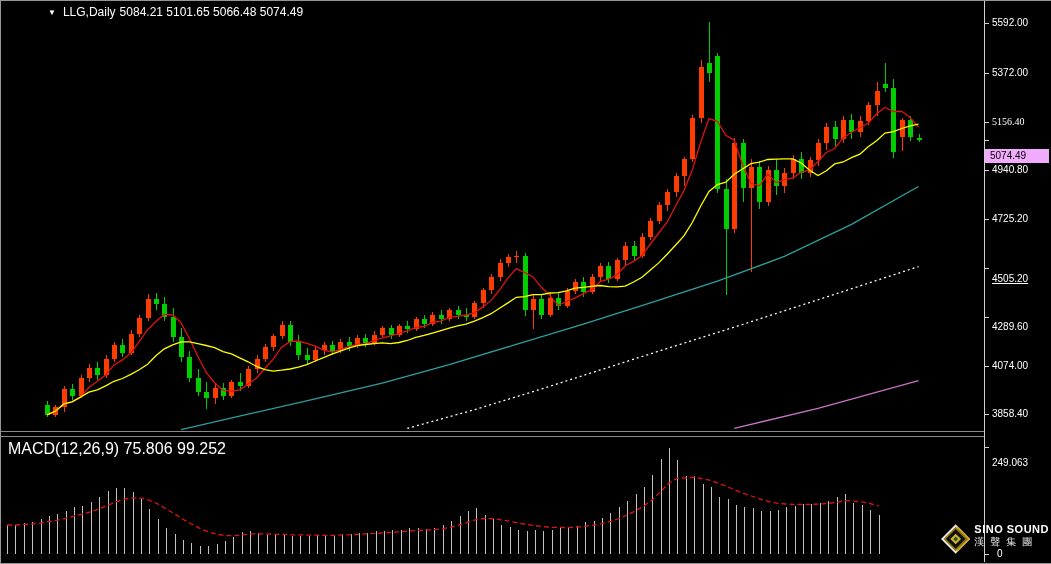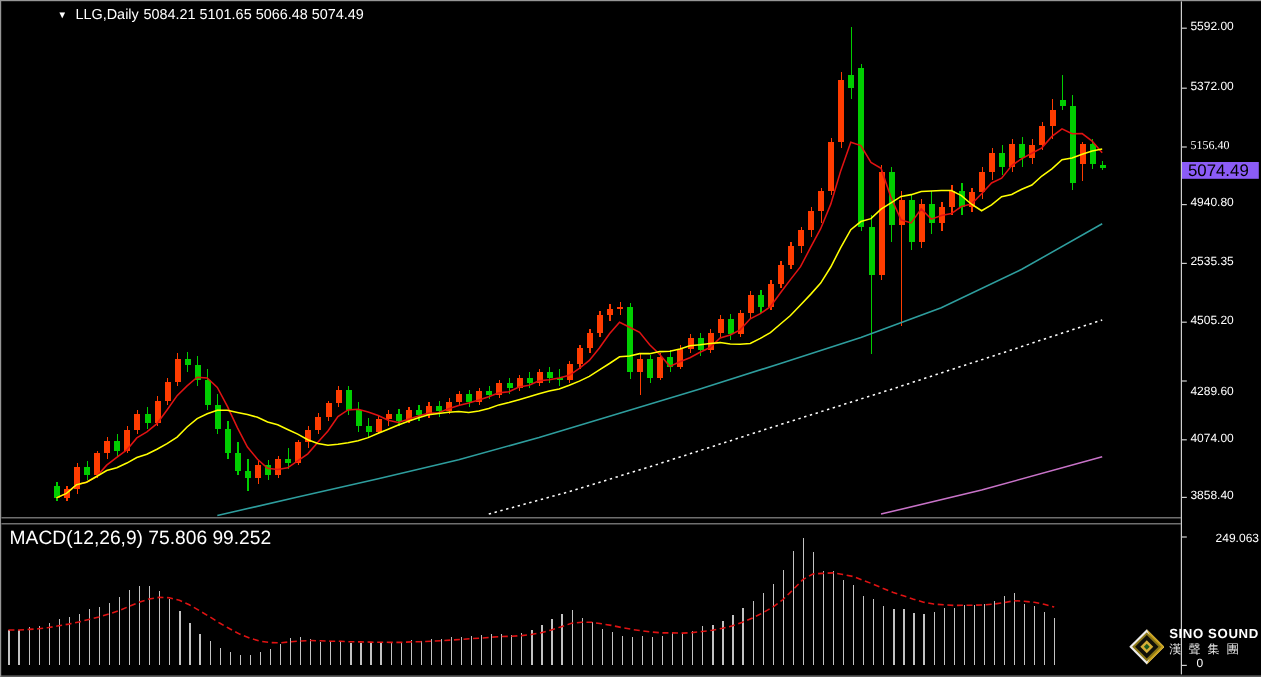--- a/index.html
+++ b/index.html
@@ -13,22 +13,22 @@
     background:#000;border-top:1px solid #8a8a8a;border-bottom:1px solid #8a8a8a;box-sizing:border-box;}
   .macd-pane{position:absolute;left:0;top:436px;width:983px;height:119px;}
   .chart-header{position:absolute;left:7px;top:4px;color:#fff;font-size:12px;white-space:nowrap;}
   .chart-header .tri{font-size:8px;margin-right:7px;position:relative;top:-1px;}
   .chart-header span{margin-right:4px;}
   .macd-header{position:absolute;left:7px;top:3px;color:#fff;font-size:16px;white-space:nowrap;}
   .price-axis{position:absolute;left:983px;top:0;width:67px;height:561px;
     border-left:1px solid #cfcfcf;box-sizing:border-box;background:transparent;}
   .axis-label{position:absolute;left:7px;height:14px;line-height:14px;color:#fff;font-size:10px;white-space:nowrap;}
   .tick{position:absolute;left:0;width:4px;height:1px;background:#cfcfcf;}
-  .current-price-tag{position:absolute;left:984px;top:134px;width:64px;height:14px;
-    background:#8b5cf6;color:#000;font-size:14px;line-height:14px;padding-left:5px;box-sizing:border-box;z-index:5;}
+  .current-price-tag{position:absolute;left:984px;top:148px;width:64px;height:14px;
+    background:#f0abfc;color:#000;font-size:10px;line-height:14px;padding-left:5px;box-sizing:border-box;z-index:5;}
   .logo{position:absolute;left:940px;top:522px;width:108px;height:36px;z-index:6;display:flex;align-items:flex-start;}
   .logo-text{margin-left:4px;}
   .logo-title{color:#fff;font-size:11px;font-weight:bold;letter-spacing:0.5px;line-height:13px;white-space:nowrap;}
   .logo-sub{color:#e8e8e8;font-size:10px;letter-spacing:6px;line-height:12px;white-space:nowrap;}
   svg{display:block;}
 </style>
 </head>
 <body>
 
 <div class="terminal" id="terminal">
@@ -376,33 +376,33 @@
   <div class="price-axis" id="price-axis">
       <div class="tick" style="top: 22px;"></div>
       <div class="axis-label" style="top: 15px;">5592.00</div>
       <div class="tick" style="top: 72px;"></div>
       <div class="axis-label" style="top: 65px;">5372.00</div>
       <div class="tick" style="top: 121px;"></div>
       <div class="axis-label" style="top: 114px; font-family: Liberation Serif, serif;">5156.40</div>
       <div class="tick" style="top: 169px;"></div>
       <div class="axis-label" style="top: 162px;">4940.80</div>
       <div class="tick" style="top: 218px;"></div>
-      <div class="axis-label" style="top: 211px;">2535.35</div>
+      <div class="axis-label" style="top: 211px;">4725.20</div>
       <div class="tick" style="top: 267px;"></div>
-      <div class="axis-label" style="top: 260px;">4505.20</div>
+      <div class="axis-label" style="top: 271px; text-decoration: underline;">4505.20</div>
       <div class="tick" style="top: 316px;"></div>
       <div class="axis-label" style="top: 319px;">4289.60</div>
       <div class="tick" style="top: 365px;"></div>
       <div class="axis-label" style="top: 358px;">4074.00</div>
       <div class="tick" style="top: 413px;"></div>
       <div class="axis-label" style="top: 406px;">3858.40</div>
       <div class="tick" style="top: 139px;"></div>
       <div class="axis-label" style="top: 132px;"></div>
       <div class="tick" style="top: 446px;"></div>
-      <div class="axis-label" style="top: 442px; margin-left: 21px;">249.063</div>
+      <div class="axis-label" style="top: 455px;">249.063</div>
       <div class="tick" style="top: 553px;"></div>
       <div class="axis-label" style="top: 546px; left: 12px;">0</div>
     </div>
 
   <div class="current-price-tag">5074.49</div>
 
   <div class="logo">
     <svg width="32" height="32" viewBox="0 0 30 30">
       <polygon points="15,0 30,15 15,30 0,15" fill="#ededed"></polygon>
       <polygon points="15,0 30,15 15,30 22,15" fill="#caa21c"></polygon>

